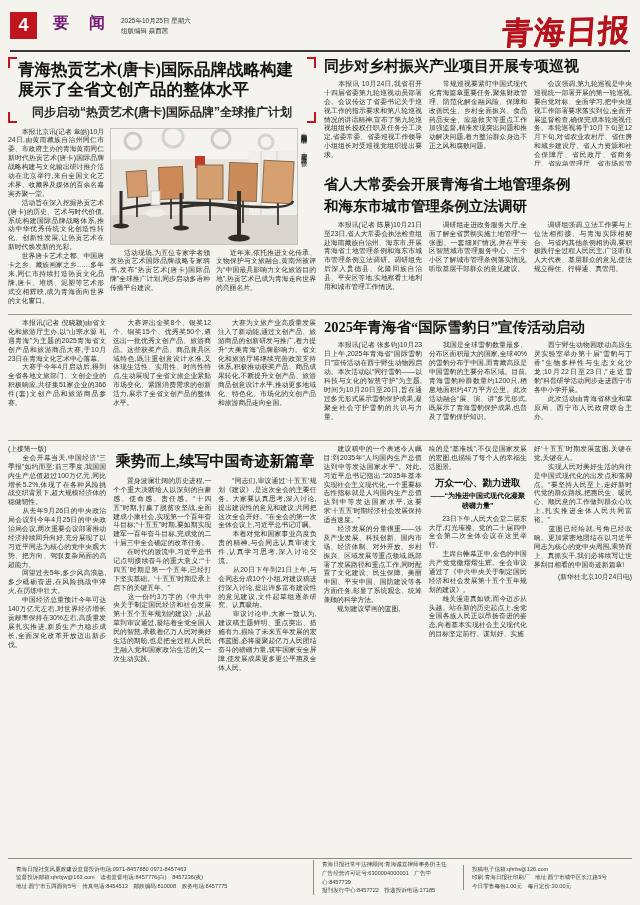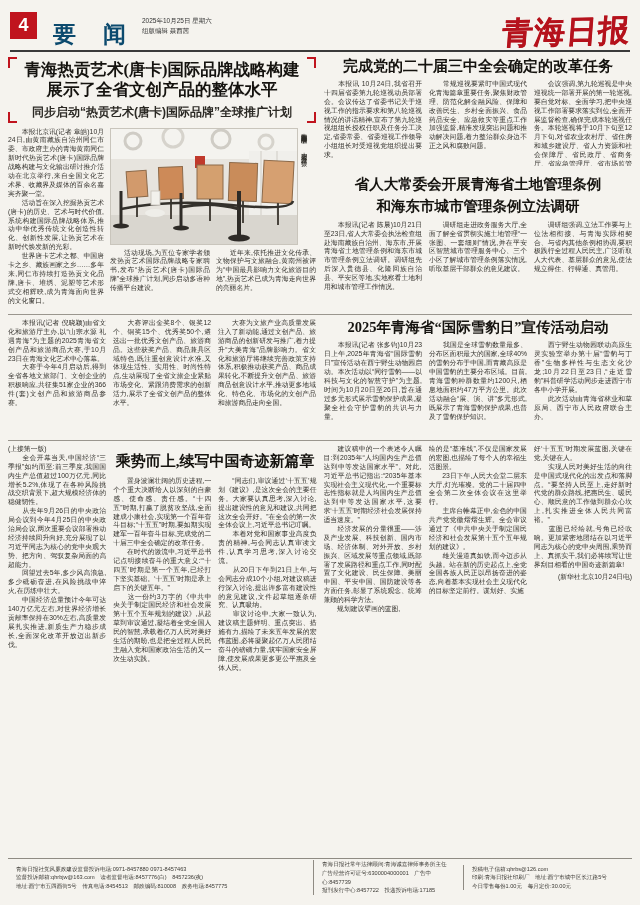--- a/index.html
+++ b/index.html
@@ -9,35 +9,35 @@
     font-family:"Liberation Sans", sans-serif;
     color:#26241f;
     position:relative;
     overflow:hidden;
   }
 
   
   .hdr { position:absolute; left:10px; top:10px; right:10px; height:38px; display:flex; align-items:flex-start; }
   .pagenum { width:27px; height:27px; background:#c0141e; color:#fff; font-weight:bold;
              font-size:18px; display:flex; align-items:center; justify-content:center; margin-top:2px; }
-  .section-title { font-size:23px; font-weight:bold; letter-spacing:2px; margin-left:16px; margin-top:9px; color:#0c4a6e; }
+  .section-title { font-size:16px; font-weight:bold; letter-spacing:2px; margin-left:16px; margin-top:3px; color:#701a75; }
   .datebox { margin-left:14px; margin-top:6px; font-size:6.5px; line-height:1.5; color:#333; }
   .masthead { margin-left:auto; font-size:31px; font-weight:bold; color:#b5121c;
               font-family:"Liberation Serif", serif; transform:rotate(-1.5deg) skewX(-6deg);
               letter-spacing:1px; margin-top:1px; text-shadow:0.4px 0.4px 0 #b5121c; }
   .hdr-rule { position:absolute; left:10px; right:10px; top:50px; border-top:2px solid #3a3a3a; }
 
   
   .rule-h { position:absolute; left:8px; right:8px; border-top:1px solid #9a968e; }
   .body-text { font-size:6.8px; line-height:1.31; text-align:justify; white-space:pre-line;
                color:#33312c; overflow:hidden; }
   .cols3 { display:flex; gap:7px; overflow:hidden; }
   .cols3 > div { flex:1; }
   .headline { font-family:"Liberation Serif", serif; font-weight:bold; color:#15130f;
-              text-align:center; line-height:1.2; }
+              line-height:1.2; }
 
   
   .art-a { position:absolute; left:8px; top:57px; width:308px; height:254px; overflow:hidden; }
   .art-a .hl-wrap { position:relative; padding:3px 10px 2px; }
   .art-a .hl { font-size:16.5px; }
   .art-a .sub { font-size:12px; font-weight:bold; text-align:center; margin-top:4px; color:#2b2924; }
   .bracket { position:absolute; width:9px; height:11px; }
   .bk-tl { left:0; top:0; border-left:2px solid #c0141e; border-top:2px solid #c0141e; }
   .bk-tr { right:0; top:0; border-right:2px solid #c0141e; border-top:2px solid #c0141e; }
   .bk-bl { left:0; bottom:0; border-left:2px solid #c0141e; border-bottom:2px solid #c0141e; }
@@ -155,21 +155,21 @@
       </div>
       <div class="below-photo">
         <div class="body-text">　　活动现场,为五位专家学者颁发热贡艺术国际品牌战略专家聘书,发布“热贡艺术(唐卡)国际品牌”全球推广计划,同步启动多语种传播平台建设。</div>
         <div class="body-text">　　近年来,依托推进文化传承、文物保护与文旅融合,黄南州被评为“中国最具影响力文化旅游目的地”,热贡艺术已成为青海走向世界的亮丽名片。</div>
       </div>
     </div>
   </div>
 </div>
 
 <div class="art-b">
-  <div class="headline hl">完成党的二十届三中全会确定的改革任务</div>
+  <div class="headline hl">同步对乡村振兴产业项目开展专项巡视</div>
   <div class="cols3">
     <div class="body-text">　　本报讯 10月24日,我省召开十四届省委第九轮巡视动员部署会。会议传达了省委书记关于巡视工作的指示要求和第八轮巡视情况的讲话精神,宣布了第九轮巡视组组长授权任职及任务分工决定,省委常委、省委巡视工作领导小组组长对受巡视党组织提出要求。</div>
     <div class="body-text">　　常规巡视要紧盯中国式现代化青海篇章重要任务,聚焦财政管理、防范化解金融风险、保障和改善民生、乡村全面振兴、食品药品安全、应急救灾等重点工作加强监督,精准发现突出问题和推动解决问题,着力整治群众身边不正之风和腐败问题。</div>
     <div class="body-text">　　会议强调,第九轮巡视是中央巡视统一部署开展的第一轮巡视,要自觉对标、全面学习,把中央巡视工作部署要求落实到位,全面开展监督检查,确保完成本轮巡视任务。本轮巡视将于10月下旬至12月下旬,对省农业农村厅、省住房和城乡建设厅、省人力资源和社会保障厅、省民政厅、省商务厅、省应急管理厅、省市场监管局、省医保局、省税务局、省供销合作社联合社等11家党组和单位党组织开展常规巡视,同步对乡村振兴产业项目开展专项巡视。</div>
   </div>
 </div>
 
 <div class="art-c">
   <div class="headline hl">省人大常委会开展青海省土地管理条例</div>
   <div class="headline hl">和海东市城市管理条例立法调研</div>
@@ -218,20 +218,24 @@
     </div>
     <div class="fcol pad-top body-text">　　“同志们,审议通过‘十五五’规划《建议》,是这次全会的主要任务。大家要认真思考,深入讨论,提出建设性的意见和建议,共同把这次全会开好。”在全会的第一次全体会议上,习近平总书记叮嘱。
 　　本着对党和国家事业高度负责的精神,与会同志认真审读文件,认真学习思考,深入讨论交流。
 　　从20日下午到21日上午,与会同志分成10个小组,对建议稿进行深入讨论,提出许多富有建设性的意见建议,文件起草组逐条研究、认真吸纳。
 　　审议讨论中,大家一致认为,建议稿主题鲜明、重点突出、措施有力,描绘了未来五年发展的宏伟蓝图,必将凝聚起亿万人民团结奋斗的磅礴力量,筑牢国家安全屏障,使发展成果更多更公平惠及全体人民。</div>
     <div class="fcol body-text">　　建议稿中的一个表述令人瞩目:到2035年“人均国内生产总值达到中等发达国家水平”。对此,习近平总书记指出:“2035年基本实现社会主义现代化,一个重要标志性指标就是人均国内生产总值达到中等发达国家水平,这要求‘十五五’时期经济社会发展保持适当速度。”
 　　经济发展的分量很重——涉及产业发展、科技创新、国内市场、经济体制、对外开放、乡村振兴、区域发展等重点领域,既部署了发展路径和重点工作,同时配置了文化建设、民生保障、美丽中国、平安中国、国防建设等各方面任务,彰显了系统观念、统筹兼顾的科学方法。
 　　规划建议擘画的蓝图,</div>
     <div class="fcol">
       <div class="body-text">绘的是“基准线”,不仅是国家发展的宏图,也描绘了每个人的幸福生活图景。</div>
+      <div class="subhead">
+        <div class="s1">万众一心、勠力进取</div>
+        <div class="s2">——“为推进中国式现代化凝聚磅礴力量”</div>
+      </div>
       <div class="body-text">　　23日下午,人民大会堂二层东大厅,灯光璀璨。党的二十届四中全会第二次全体会议在这里举行。
 　　主席台帷幕正中,金色的中国共产党党徽熠熠生辉。全会审议通过了《中共中央关于制定国民经济和社会发展第十五个五年规划的建议》。
 　　雄关漫道真如铁,而今迈步从头越。站在新的历史起点上,全党全国各族人民正以昂扬奋进的姿态,向着基本实现社会主义现代化的目标坚定前行。谋划好、实施</div>
     </div>
     <div class="fcol">
       <div class="body-text">好‘十五五’时期发展蓝图,关键在党,关键在人。
 　　实现人民对美好生活的向往是中国式现代化的出发点和落脚点。“要坚持人民至上,走好新时代党的群众路线,把惠民生、暖民心、顺民意的工作做到群众心坎上,扎实推进全体人民共同富裕。”
 　　蓝图已经绘就,号角已经吹响。更加紧密地团结在以习近平同志为核心的党中央周围,乘势而上、真抓实干,我们必将续写让世界刮目相看的中国奇迹新篇章!</div>
       <div class="credit">(新华社北京10月24日电)</div>
     </div>

